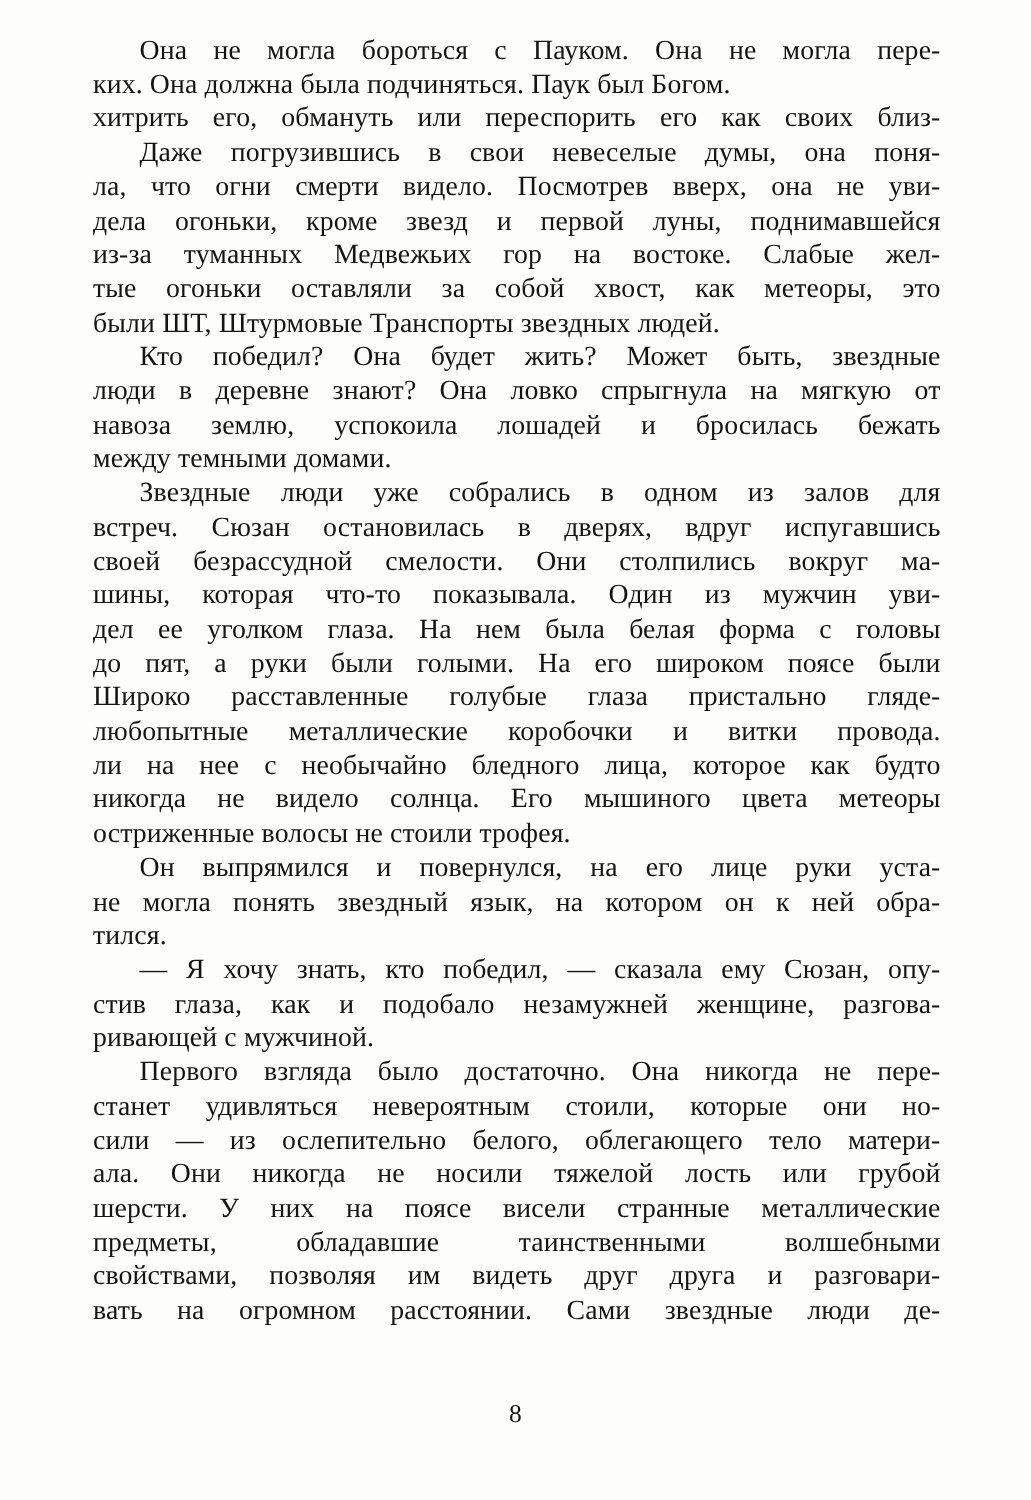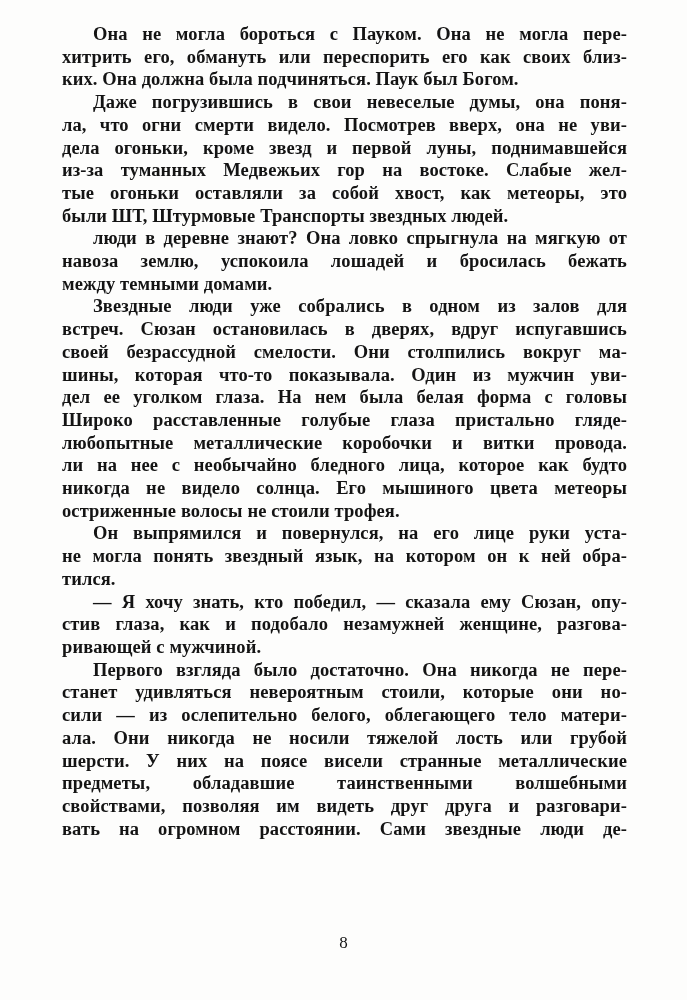--- a/index.html
+++ b/index.html
@@ -13,21 +13,20 @@
     position: relative;
     font-family: "Liberation Serif", "DejaVu Serif", serif;
     color: #141414;
     overflow: hidden;
   }
   .text-block {
     position: absolute;
     left: 62px;
     top: 23px;
     width: 565px;
-    font-weight: bold;
   }
   .para {
     margin: 0;
     padding: 0;
   }
   .line {
     font-size: 18.5px;
     line-height: 22.7px;
     text-align: justify;
     text-align-last: justify;
@@ -50,42 +49,44 @@
     color: #141414;
   }
 </style>
 </head>
 <body>
 
 <main>
   <div class="text-block">
       <div class="para">
         <div class="line">Она не могла бороться с Пауком. Она не могла пере-</div>
+        <div class="line lastline">ких. Она должна была подчиняться. Паук был Богом.</div>
         <div class="line">хитрить его, обмануть или переспорить его как своих близ-</div>
-        <div class="line lastline">ких. Она должна была подчиняться. Паук был Богом.</div>
       </div>
       <div class="para">
         <div class="line">Даже погрузившись в свои невеселые думы, она поня-</div>
         <div class="line">ла, что огни смерти видело. Посмотрев вверх, она не уви-</div>
         <div class="line">дела огоньки, кроме звезд и первой луны, поднимавшейся</div>
         <div class="line">из-за туманных Медвежьих гор на востоке. Слабые жел-</div>
         <div class="line">тые огоньки оставляли за собой хвост, как метеоры, это</div>
         <div class="line lastline">были ШТ, Штурмовые Транспорты звездных людей.</div>
       </div>
       <div class="para">
+        <div class="line">Кто победил? Она будет жить? Может быть, звездные</div>
         <div class="line">люди в деревне знают? Она ловко спрыгнула на мягкую от</div>
         <div class="line">навоза землю, успокоила лошадей и бросилась бежать</div>
         <div class="line lastline">между темными домами.</div>
       </div>
       <div class="para">
         <div class="line">Звездные люди уже собрались в одном из залов для</div>
         <div class="line">встреч. Сюзан остановилась в дверях, вдруг испугавшись</div>
         <div class="line">своей безрассудной смелости. Они столпились вокруг ма-</div>
         <div class="line">шины, которая что-то показывала. Один из мужчин уви-</div>
         <div class="line">дел ее уголком глаза. На нем была белая форма с головы</div>
+        <div class="line">до пят, а руки были голыми. На его широком поясе были</div>
         <div class="line">Широко расставленные голубые глаза пристально гляде-</div>
         <div class="line">любопытные металлические коробочки и витки провода.</div>
         <div class="line">ли на нее с необычайно бледного лица, которое как будто</div>
         <div class="line">никогда не видело солнца. Его мышиного цвета метеоры</div>
         <div class="line lastline">остриженные волосы не стоили трофея.</div>
       </div>
       <div class="para">
         <div class="line">Он выпрямился и повернулся, на его лице руки уста-</div>
         <div class="line">не могла понять звездный язык, на котором он к ней обра-</div>
         <div class="line lastline">тился.</div>

